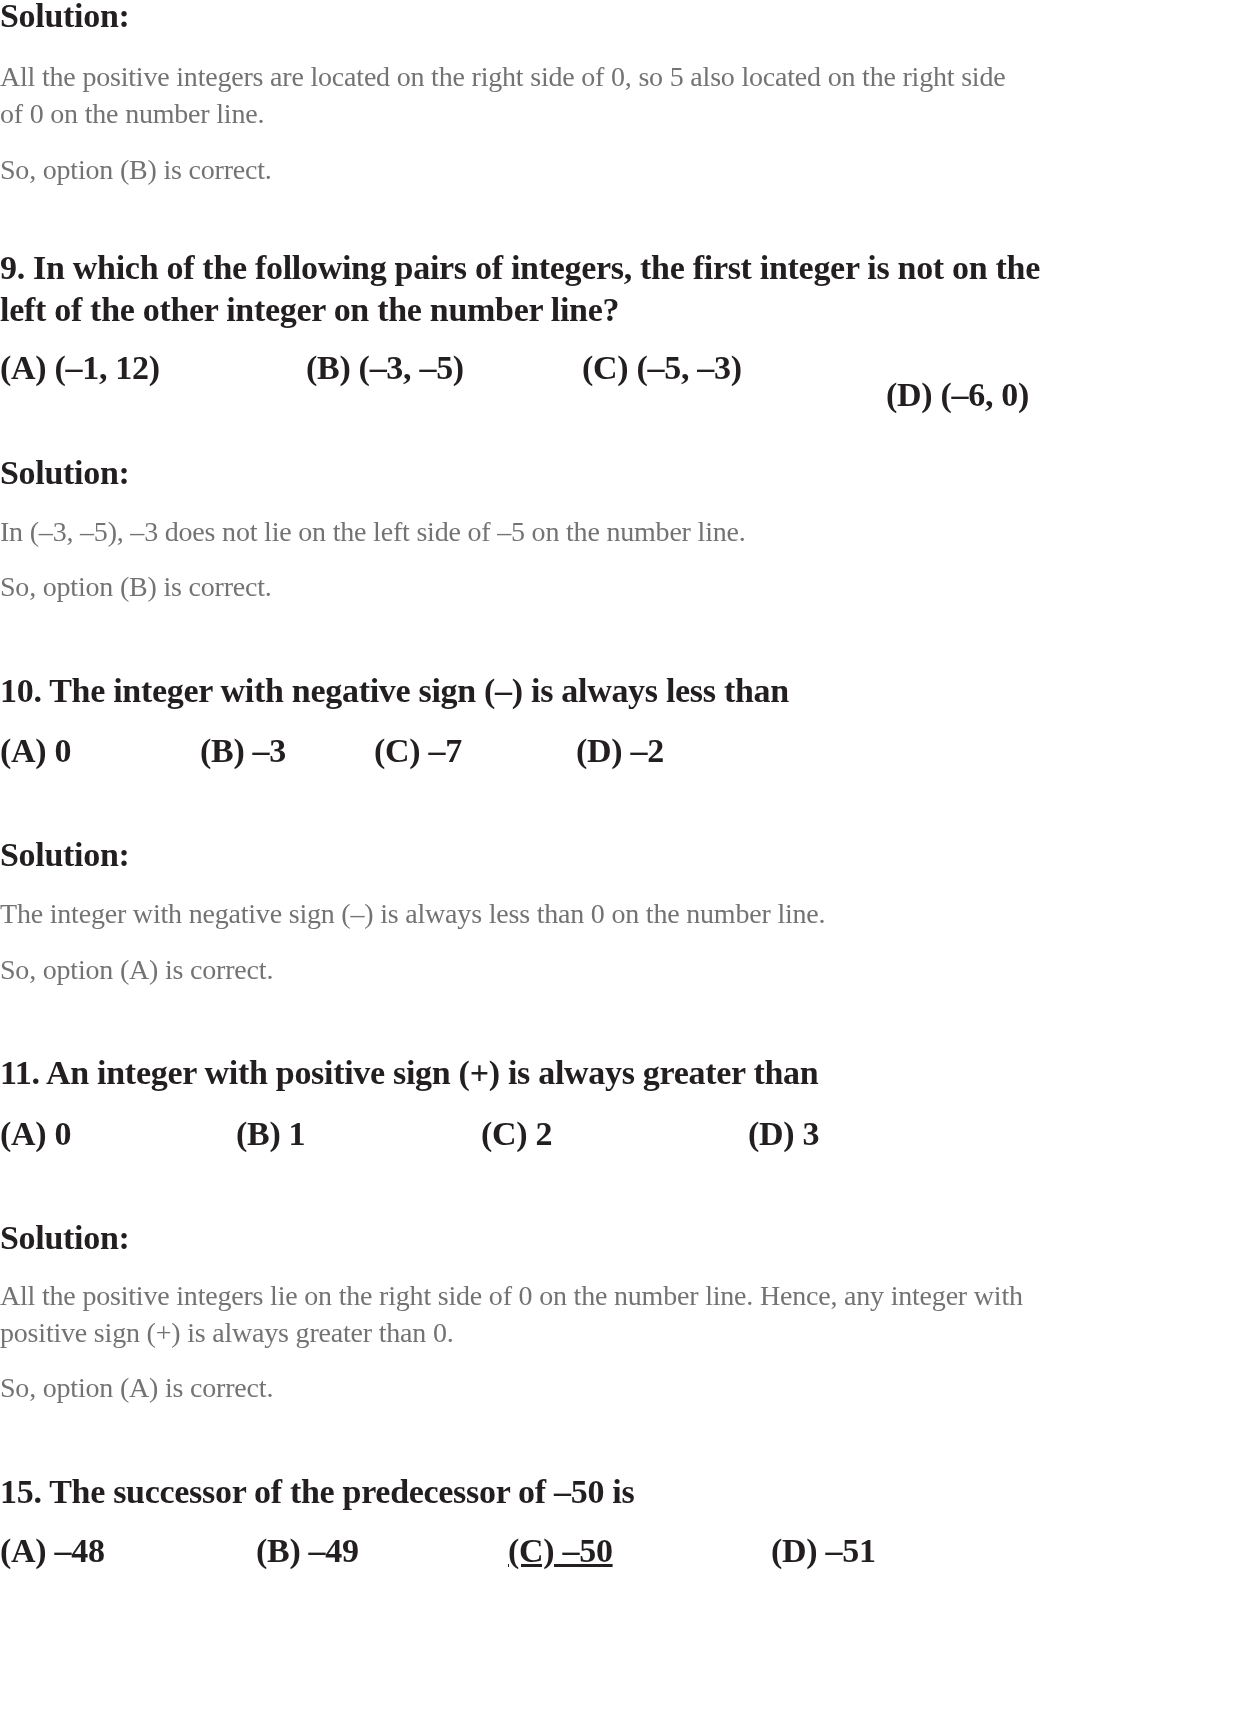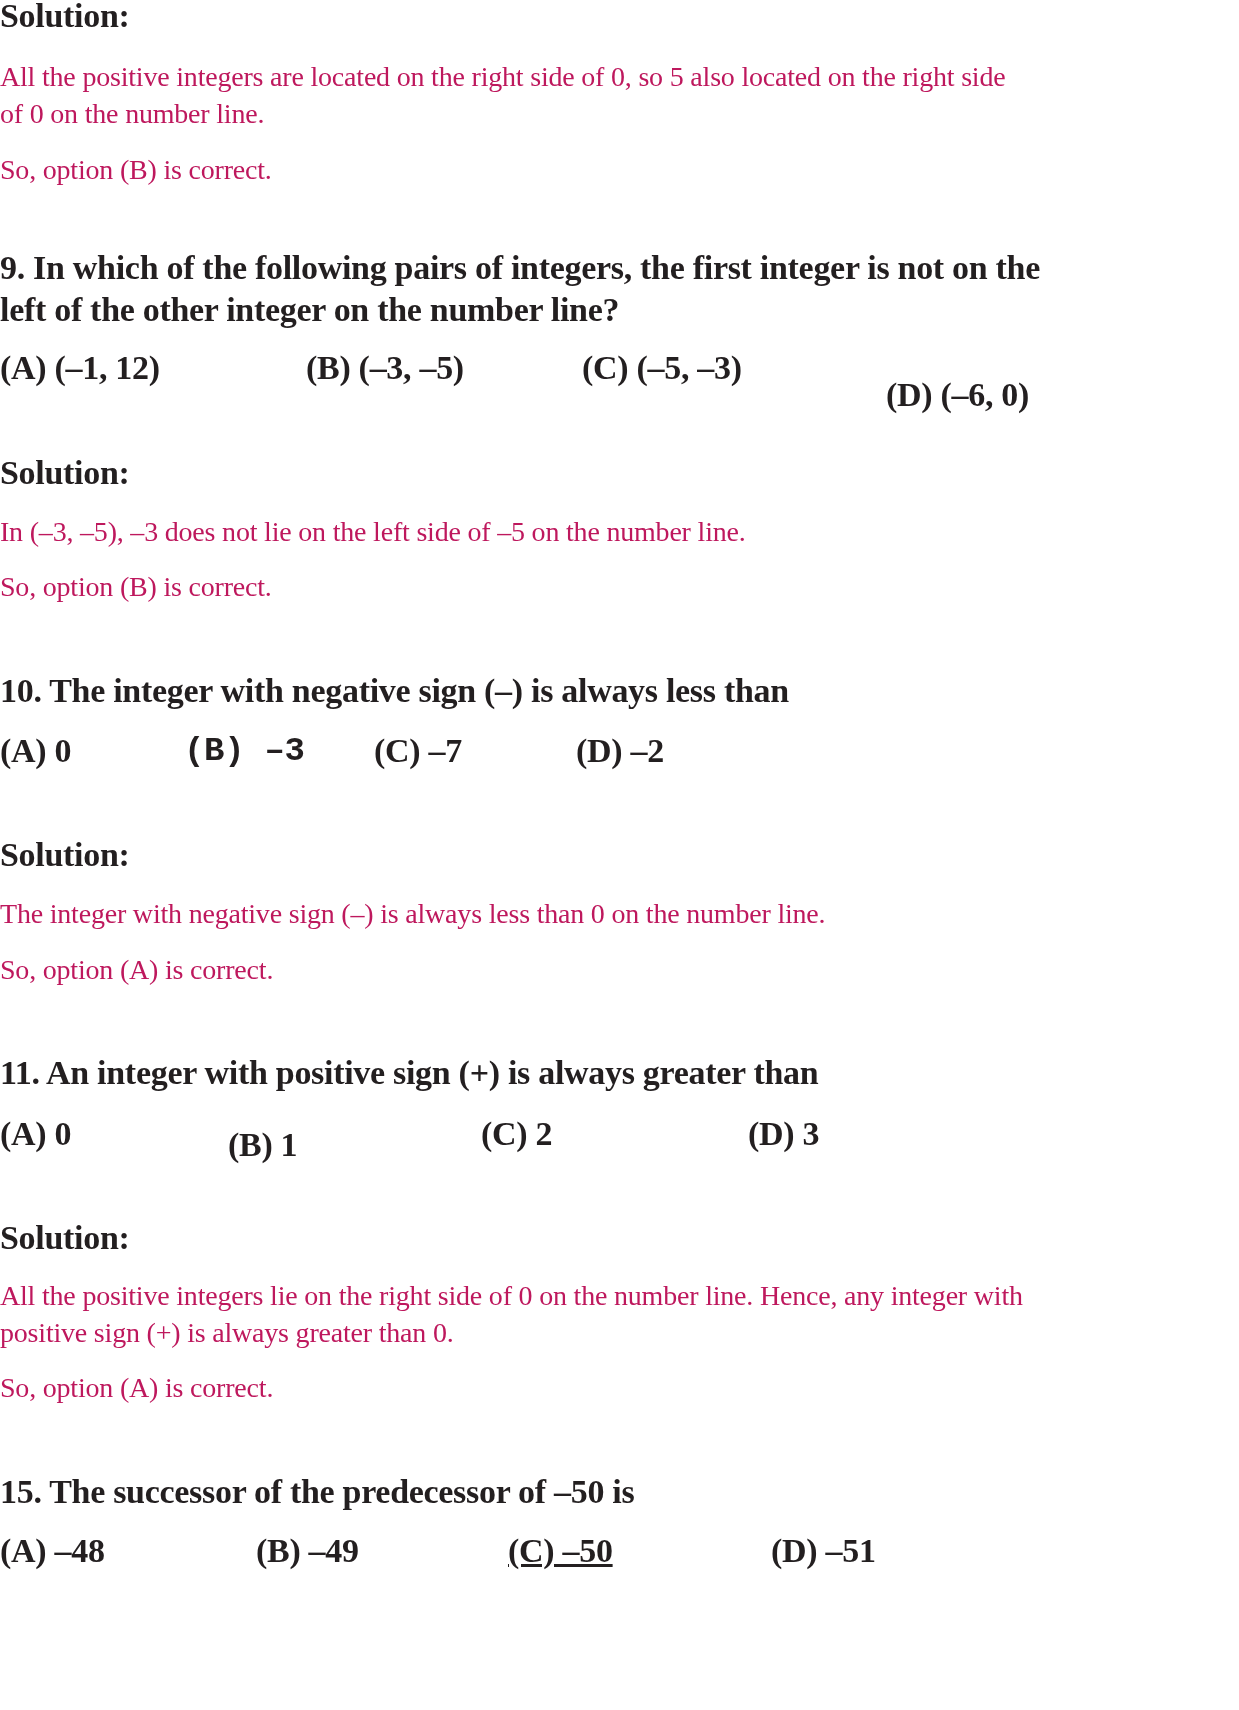--- a/index.html
+++ b/index.html
@@ -23,21 +23,21 @@
     .heading {
       font-weight: bold;
       font-size: 34px;
       line-height: 40px;
       letter-spacing: -0.3px;
     }
     .body-text {
       font-size: 28px;
       line-height: 38px;
       letter-spacing: -0.2px;
-      color: #be185d;
+      color: #737373;
       text-align: right;
     }
     .question {
       font-weight: bold;
       font-size: 34px;
       line-height: 44px;
       letter-spacing: -0.3px;
     }
     .option {
       position: absolute;
@@ -72,37 +72,37 @@
 <div>
   <div class="abs heading" style="top:453px;">Solution:</div>
   <div class="abs body-text" style="top:513px;">In (–3, –5), –3 does not lie on the left side of –5 on the number line.</div>
   <div class="abs body-text" style="top:568px;">So, option (B) is correct.</div>
 </div>
 
 <div>
   <div class="abs question" style="top:669px;">10. The integer with negative sign (–) is always less than</div>
   <div>
     <span class="option" style="left:0px; top:731px;">(A) 0</span>
-    <span class="option" style="left:184px; top:731px;font-family:Liberation Mono, monospace;">(B) –3</span>
+    <span class="option" style="left:200px; top:731px;">(B) –3</span>
     <span class="option" style="left:374px; top:731px;">(C) –7</span>
     <span class="option" style="left:576px; top:731px;">(D) –2</span>
   </div>
 </div>
 
 <div>
   <div class="abs heading" style="top:835px;">Solution:</div>
   <div class="abs body-text" style="top:895px;">The integer with negative sign (–) is always less than 0 on the number line.</div>
   <div class="abs body-text" style="top:951px;">So, option (A) is correct.</div>
 </div>
 
 <div>
   <div class="abs question" style="top:1051px;">11. An integer with positive sign (+) is always greater than</div>
   <div>
     <span class="option" style="left:0px; top:1114px;">(A) 0</span>
-    <span class="option" style="left:228px; top:1114px;margin-top:11px;">(B) 1</span>
+    <span class="option" style="left:236px; top:1114px;">(B) 1</span>
     <span class="option" style="left:481px; top:1114px;">(C) 2</span>
     <span class="option" style="left:735px; top:1114px;margin-left:13px;">(D) 3</span>
   </div>
 </div>
 
 <div>
   <div class="abs heading" style="top:1218px;">Solution:</div>
   <div class="abs body-text" style="top:1277px;">All the positive integers lie on the right side of 0 on the number line. Hence, any integer with</div>
   <div class="abs body-text" style="top:1314px;">positive sign (+) is always greater than 0.</div>
   <div class="abs body-text" style="top:1369px;">So, option (A) is correct.</div>

